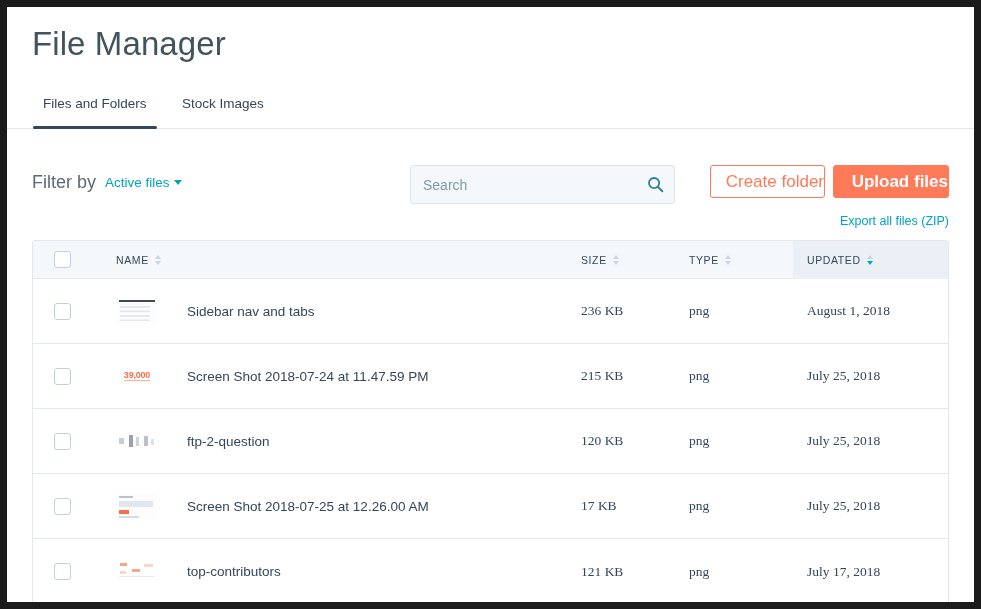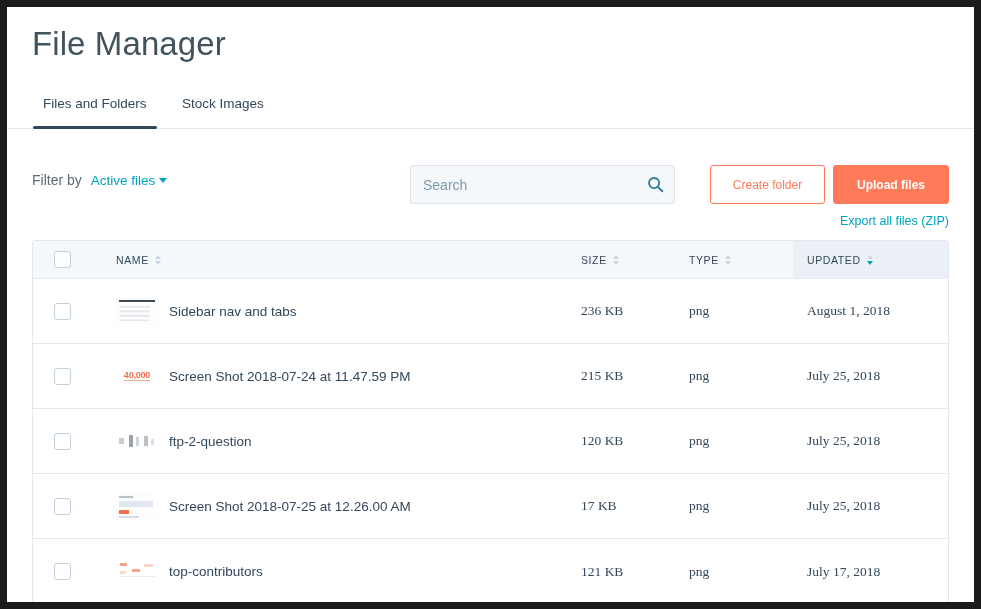--- a/index.html
+++ b/index.html
@@ -69,21 +69,21 @@
   
   .filter-row {
     position: absolute;
     left: 25px;
     top: 165px;
     display: flex;
     align-items: center;
     gap: 9px;
   }
   .filter-label {
-    font-size: 14px;
+    font-size: 18px;
     color: #5b6b73;
   }
   .filter-value {
     font-size: 13.5px;
     color: #00a4bd;
     cursor: pointer;
     display: flex;
     align-items: center;
     gap: 4px;
   }
@@ -139,26 +139,26 @@
     display: flex;
     align-items: center;
     justify-content: center;
     cursor: pointer;
   }
 
   
   .btn {
     position: absolute;
     top: 158px;
-    height: 39px;
+    height: 33px;
     border-radius: 3px;
-    font-size: 12px;
-    display: flex;
-    align-items: center;
-    justify-content: center;
+    font-size: 17px;
+    display: flex;
+    align-items: center;
+    justify-content: flex-end;
     cursor: pointer;
     white-space: nowrap;
   }
   .btn-secondary {
     left: 703px;
     width: 115px;
     background: #ffffff;
     border: 1px solid #ff7a59;
     color: #ff7a59;
   }
@@ -256,21 +256,21 @@
     display: flex;
     align-items: center;
     height: 65px;
     border-bottom: 1px solid #e3e8ec;
     background: #fff;
   }
   .trow:last-child { border-bottom: none; }
 
   .file-cell {
     display: flex;
-    gap: 11px;
+    gap: 29px;
   }
   .thumb {
     width: 42px;
     height: 27px;
     flex: none;
     background: #fff;
     position: relative;
     overflow: hidden;
   }
   .file-name {
@@ -439,21 +439,21 @@
       <div class="td col-type cell-text">png</div>
       <div class="td col-updated cell-text">August 1, 2018</div>
     </div>
 
     <div class="trow">
       <div class="td col-check">
         <span class="checkbox"></span>
       </div>
       <div class="td col-name file-cell">
         <span class="thumb t-number">
-            <span>40,000</span>
+            <span>39,000</span>
           </span>
         <span class="file-name">Screen Shot 2018-07-24 at 11.47.59 PM</span>
       </div>
       <div class="td col-size cell-text">215 KB</div>
       <div class="td col-type cell-text">png</div>
       <div class="td col-updated cell-text">July 25, 2018</div>
     </div>
 
     <div class="trow">
       <div class="td col-check">

